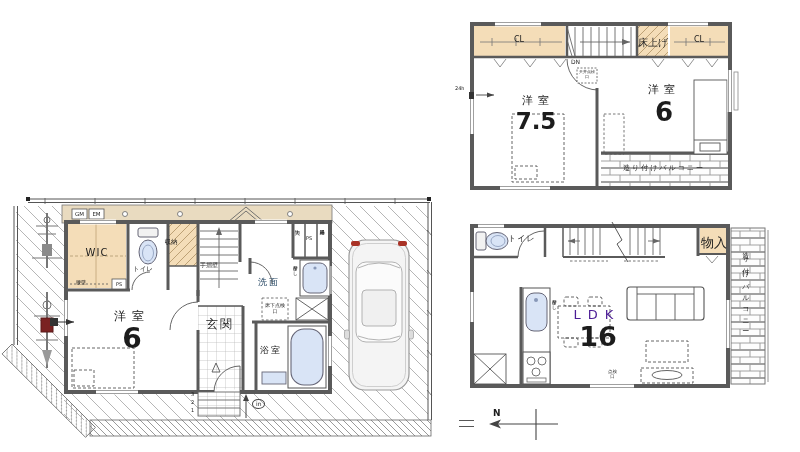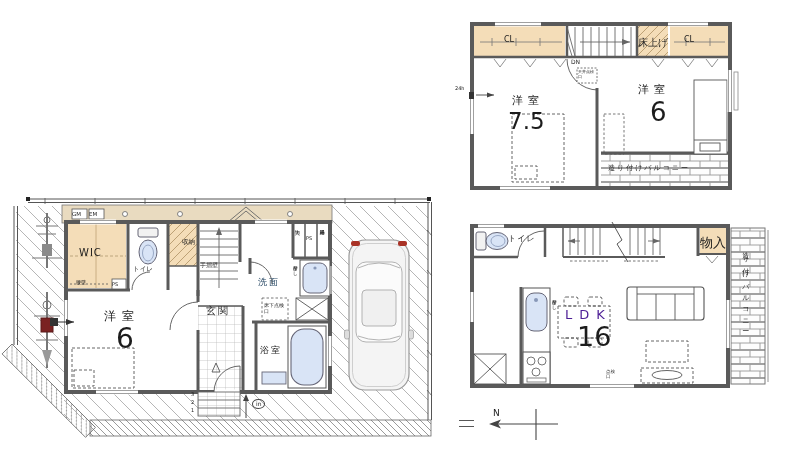--- a/index.html
+++ b/index.html
@@ -1,22 +1,22 @@
 <!DOCTYPE html>
 <html><head>
 <meta charset="utf-8">
 <style>
   *{margin:0;padding:0;box-sizing:border-box}
   html,body{width:800px;height:452px;background:#fff}
   body{position:relative;font-family:"DejaVu Sans","Liberation Sans",sans-serif;color:#1c1c1c}
   #canvas{position:absolute;left:0;top:0;width:800px;height:452px;background:#fff;overflow:hidden}
   #canvas>svg{position:absolute;left:0;top:0}
   .lbl{position:absolute;line-height:1;white-space:nowrap;color:#1c1c1c}
-  .c{}
-  .b{font-weight:400}
+  .c{text-align:center}
+  .b{font-weight:700}
   .v{writing-mode:vertical-rl;text-orientation:upright;white-space:normal;line-height:1.05}
   .wrap{white-space:normal;word-break:break-all;line-height:1.2}
   .pill{border:0.8px solid #444;border-radius:50%;padding:1px 3px}
 </style>
 </head>
 <body>
 
 <div id="canvas">
 
 <svg width="800" height="452" viewBox="0 0 800 452">
@@ -367,30 +367,30 @@
     <path d="M459,420.5 H474 M459,426.5 H474" stroke-width="0.9"></path>
   </g>
 </svg>
 
 <div class="lbl c" style="left:72px;top:211.5px;width:15px;font-size:5.5px">GM</div>
 <div class="lbl c" style="left:89px;top:211.5px;width:15px;font-size:5.5px">EM</div>
 <div class="lbl c" style="left:79px;top:248px;width:36px;font-size:10px;letter-spacing:1px">WIC</div>
 <div class="lbl" style="left:76px;top:279.5px;font-size:5px">腰壁</div>
 <div class="lbl c" style="left:112px;top:281.5px;width:14px;font-size:5px">PS</div>
 <div class="lbl" style="left:133px;top:266px;font-size:6.5px">トイレ</div>
-<div class="lbl c" style="left:182px;top:239px;width:28px;font-size:6.5px">収納</div>
+<div class="lbl c" style="left:157px;top:239px;width:28px;font-size:6.5px">収納</div>
 <div class="lbl" style="left:200px;top:262px;font-size:6px">手摺壁</div>
 <div class="lbl v" style="left:294px;top:226px;height:30px;font-size:5px">物入</div>
 <div class="lbl" style="left:306px;top:236px;font-size:5px">PS</div>
 <div class="lbl v" style="left:319px;top:226px;height:32px;font-size:5px">給湯器</div>
 <div class="lbl" style="left:258px;top:278px;font-size:9px;letter-spacing:2px;color:#2a4a66">洗面</div>
 <div class="lbl v" style="left:292px;top:262px;height:36px;font-size:5px">吊戸なし</div>
 <div class="lbl wrap c" style="left:264px;top:302px;width:22px;font-size:5px">床下点検口</div>
 <div class="lbl" style="left:260px;top:346px;font-size:9px;letter-spacing:2px">浴室</div>
-<div class="lbl" style="left:206px;top:306px;font-size:10px;letter-spacing:2px">玄関</div>
+<div class="lbl" style="left:206px;top:318px;font-size:12px;letter-spacing:2px">玄関</div>
 <div class="lbl" style="left:191px;top:392px;font-size:5px">3</div>
 <div class="lbl" style="left:191px;top:400px;font-size:5px">2</div>
 <div class="lbl" style="left:191px;top:408px;font-size:5px">1</div>
 <div class="lbl pill" style="left:252px;top:399px;font-size:6px">in</div>
 <div class="lbl c" style="left:104px;top:310px;width:56px;font-size:12px;letter-spacing:6px">洋室</div>
 <div class="lbl c b" style="left:116px;top:325px;width:32px;font-size:28px">6</div>
 
 <div class="lbl c" style="left:504px;top:36px;width:30px;font-size:8px">CL</div>
 <div class="lbl c" style="left:638px;top:38px;width:30px;font-size:10px">床上げ</div>
 <div class="lbl c" style="left:684px;top:36px;width:30px;font-size:8px">CL</div>

